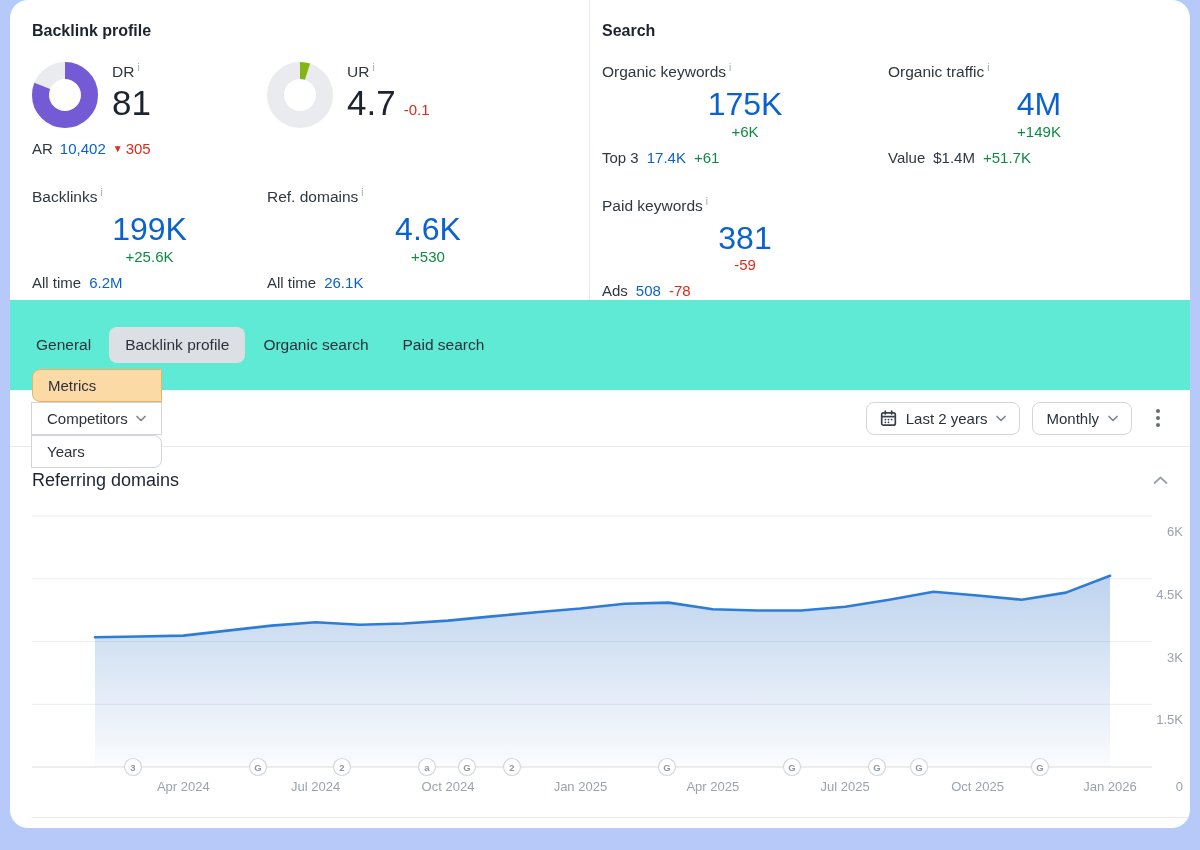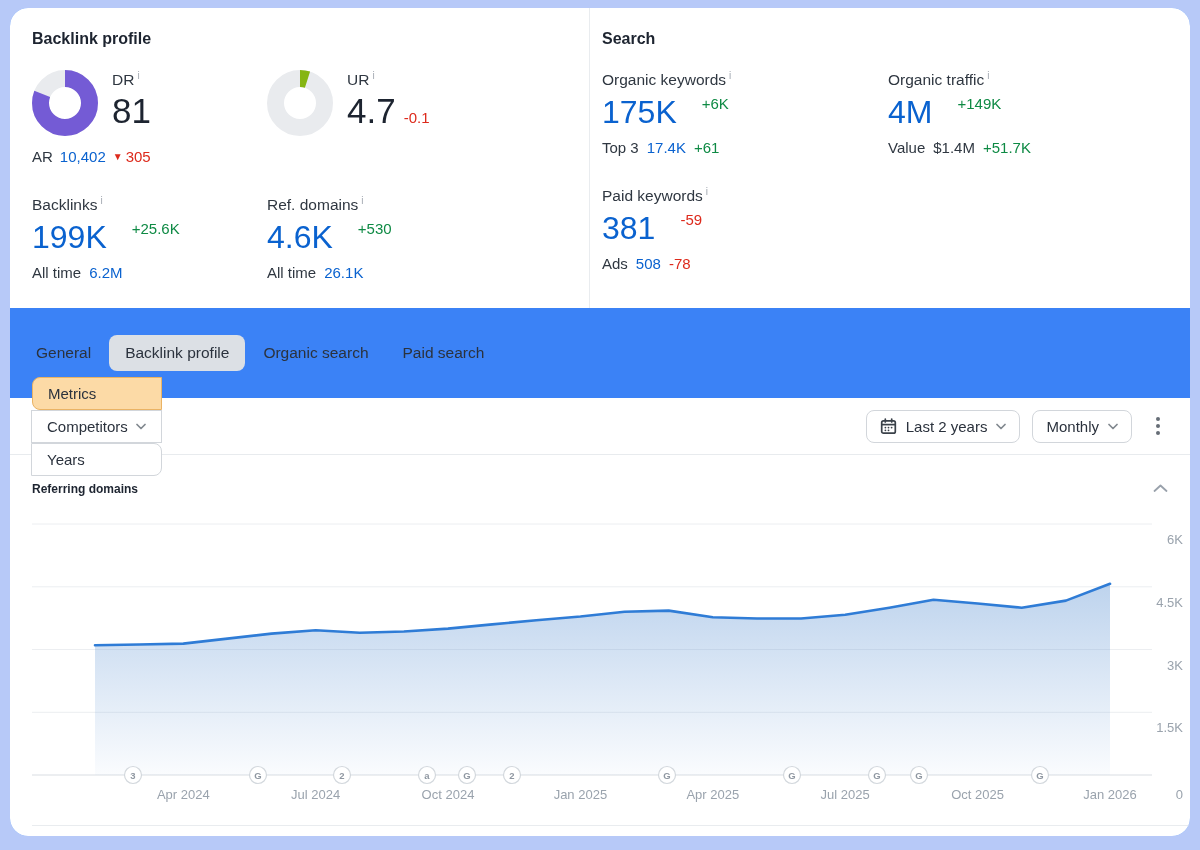--- a/index.html
+++ b/index.html
@@ -1,38 +1,38 @@
 <!DOCTYPE html>
 <html><head>
 <meta charset="utf-8">
 <style>
   html,body{margin:0;padding:0;width:1200px;height:850px;overflow:hidden;
     font-family:"Liberation Sans","DejaVu Sans",sans-serif;background:#b7c9f8;}
-  .frame{position:absolute;left:10px;top:8px;width:1180px;height:828px;
-    background:#3b82f6;border-radius:18px;overflow:hidden;}
+  .frame{position:absolute;left:10px;top:0;width:1180px;height:828px;
+    background:#5eead4;border-radius:18px;overflow:hidden;}
   
   .top-card{background:#fff;height:300px;display:flex;box-sizing:border-box;}
   .half{box-sizing:border-box;padding:22px 0 0 22px;}
   .half.left{width:580px;border-right:1px solid #e9ecef;}
   .half.right{flex:1;padding-left:12px;}
   .sec-title{font-size:16px;font-weight:700;color:#1d2430;margin:0 0 22px 0;}
   .mgrid{display:grid;grid-template-columns:235px 1fr;row-gap:30px;}
   .half.right .mgrid{grid-template-columns:286px 1fr;}
   .donut-row{display:flex;align-items:flex-start;gap:14px;}
   .donut{width:66px;height:66px;flex:0 0 66px;}
   .dlabel,.mlabel{font-size:15.5px;color:#2f3741;}
   .sup-i{font-size:10px;color:#a3a9b1;vertical-align:super;margin-left:3px;font-style:normal;}
   .dvalue{font-size:35px;color:#1d2430;margin-top:3px;line-height:1.1;display:flex;align-items:baseline;gap:8px;}
   .ar-row{margin-top:12px;font-size:15px;color:#2f3741;display:flex;align-items:center;gap:7px;}
   .blue{color:#0a62cf;}
   .dark{color:#2f3741;}
   .up{color:#0e8a44;}
   .down{color:#dd2a1c;}
   .tri{font-size:10px;color:#dd2a1c;margin-right:-4px;}
-  .mvalue{margin-top:7px;font-size:32px;line-height:1.05;display:flex;align-items:flex-start;gap:25px;}
+  .mvalue{margin-top:7px;font-size:32px;line-height:1.05;display:flex;align-items:center;gap:2px;flex-direction:column;}
   .mvalue .delta{font-size:15px;}
   .msub{margin-top:9px;font-size:15px;color:#2f3741;display:flex;gap:8px;}
   
   .tab-strip{height:90px;display:flex;align-items:center;padding:0 0 0 10px;box-sizing:border-box;gap:2px;}
   .tab{font-size:15.5px;color:#2b323d;padding:9px 16px;border-radius:8px;cursor:pointer;}
   .tab.active{background:#dce0e5;}
   
   .lower-card{background:#fff;height:438px;box-sizing:border-box;}
   .toolbar{height:57px;display:flex;align-items:center;padding:0 22px;box-sizing:border-box;
     border-bottom:1px solid #e8ebee;}
@@ -42,21 +42,21 @@
   .seg.first{border-radius:8px 0 0 8px;margin-left:0;}
   .seg.last{border-radius:0 8px 8px 0;}
   .seg.active{background:#fcdaa6;border-color:#eab364;position:relative;z-index:1;}
   .toolbar .spacer{flex:1;}
   .btn{font-size:15px;color:#2b323d;background:#fff;border:1px solid #d2d6db;border-radius:8px;
     padding:7px 13px;display:flex;align-items:center;gap:9px;margin-left:12px;}
   .kebab{margin-left:16px;width:20px;display:flex;flex-direction:column;align-items:center;gap:3px;padding:4px 0;cursor:pointer;}
   .kebab i{width:4px;height:4px;border-radius:50%;background:#666d76;}
   .chart-header{display:flex;align-items:center;justify-content:space-between;
     padding:21px 22px 0 22px;height:25px;}
-  .chart-title{font-size:12px;font-weight:700;color:#1d2430;}
+  .chart-title{font-size:18px;font-weight:400;color:#1d2430;}
   .chart-wrap{margin:15px 0 0 22px;width:1158px;border-bottom:1px solid #e9ecef;padding-bottom:5px;}
   
   .grid-line{stroke:#eceef1;stroke-width:1;}
   .axis-line{stroke:#d9dde2;stroke-width:1;}
   .ytick,.xtick{fill:#9aa3ad;font-size:13px;}
   .marker{fill:#fff;stroke:#d3d8dd;stroke-width:1.2;}
   .marker-label{fill:#8f97a1;font-size:9.5px;font-weight:700;}
   .series-line{fill:none;stroke:#2f7cd6;stroke-width:2.6;stroke-linejoin:round;stroke-linecap:round;}
   .chev{display:inline-flex;}
 </style>

